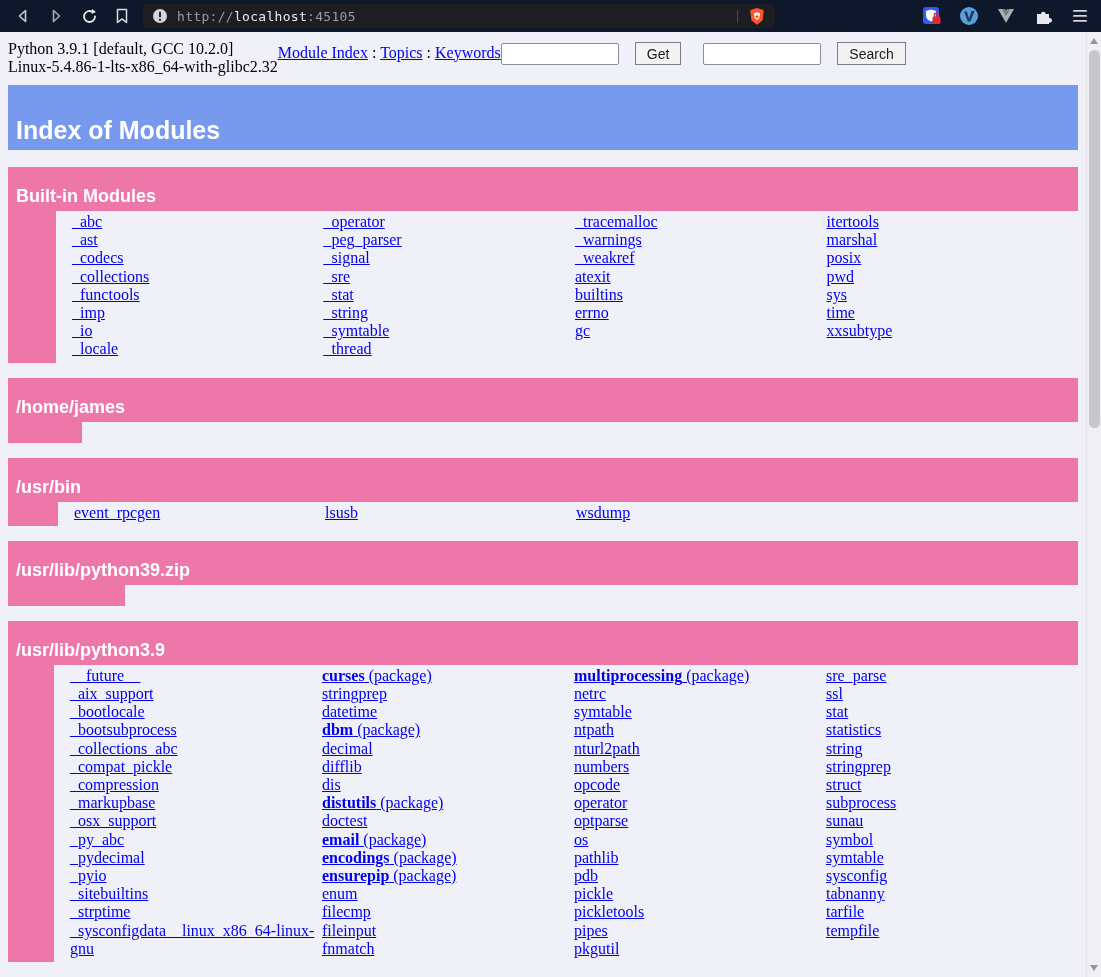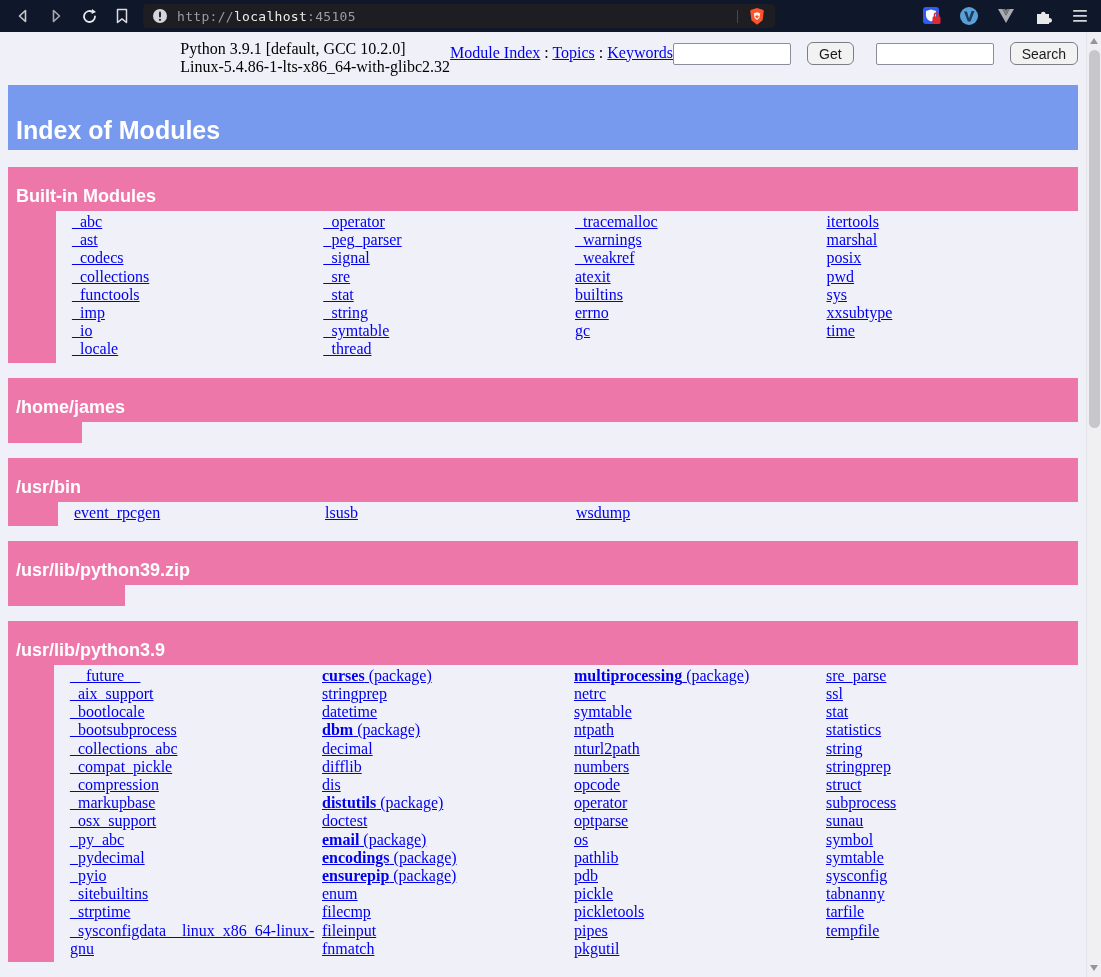--- a/index.html
+++ b/index.html
@@ -24,28 +24,28 @@
   .viewport { height:945px; padding:8px 23px 0 8px; overflow:hidden; position:relative; }
 
   
   .vscrollbar { position:absolute; top:32px; right:0; width:15px; height:945px; background:#f0f0f3; border-left:1px solid #e4e4e8; }
   .sb-arrow { position:absolute; left:3px; width:0; height:0; border-left:4.5px solid transparent; border-right:4.5px solid transparent; }
   .sb-up { top:6px; border-bottom:6px solid #95959b; }
   .sb-down { bottom:6px; border-top:6px solid #95959b; }
   .sb-thumb { position:absolute; top:18px; left:2px; width:11px; height:378px; background:#c6c6cb; border-radius:6px; }
 
   
-  .doc-header { display:flex; justify-content:flex-end; align-items:flex-start; margin-bottom:10px; }
+  .doc-header { display:flex; justify-content:flex-start; align-items:flex-start; margin-bottom:10px; }
   .env-info { font-size:16px; line-height:17.5px; color:#000; }
   .header-right { display:flex; flex-direction:row; align-items:center; }
   .nav-links { font-size:16px; line-height:18px; text-align:center; }
   a { color:#0000ee; text-decoration:underline; cursor:pointer; }
   .forms-row { display:flex; align-items:center; margin-top:2px; }
   .text-input { width:118px; height:22px; border:1.5px solid #8c8c9a; border-radius:2px; background:#ffffff; font-size:14px; padding:0 4px; }
-  .form-btn { height:23px; margin-left:16px; padding:0 11px; font-family:"Liberation Sans", sans-serif; font-size:14px; color:#1b1b1b; background:#f2f2f3; border:1px solid #7d7d85; border-radius:6px; }
+  .form-btn { height:23px; margin-left:16px; padding:0 11px; font-family:"Liberation Sans", sans-serif; font-size:14px; color:#1b1b1b; background:#f2f2f3; border:1px solid #7d7d85; border-radius:0; }
   .form2 { margin-left:22px; }
 
   
   .page-band { background:var(--heading-bg,#7799ee); height:65px; display:flex; align-items:flex-end; padding:0 8px 5px 8px; margin-bottom:17px; }
   .page-band-title { font-family:"Liberation Sans", sans-serif; font-weight:bold; font-size:25px; color:#ffffff; }
 
   .module-section { margin-top:0; }
   .module-section + .module-section { margin-top:15px; }
   .section-band { background:var(--section-bg,#ee77aa); height:44px; display:flex; align-items:flex-end; padding:0 8px 4px 8px; }
   .section-title { font-family:"Liberation Sans", sans-serif; font-weight:bold; font-size:18px; color:#ffffff; }
@@ -191,22 +191,22 @@
               <a href="#">builtins</a>
               <a href="#">errno</a>
               <a href="#">gc</a>
             </div>
             <div class="col">
               <a href="#">itertools</a>
               <a href="#">marshal</a>
               <a href="#">posix</a>
               <a href="#">pwd</a>
               <a href="#">sys</a>
+              <a href="#">time</a>
               <a href="#">xxsubtype</a>
-              <a href="#">time</a>
             </div>
           </div>
         </div>
       </div>
       <div class="module-section">
         <div class="section-band">
           <div class="section-title">/home/james</div>
         </div>
         <div class="section-body">
           <div class="strip" style="width: 74px;"></div>

